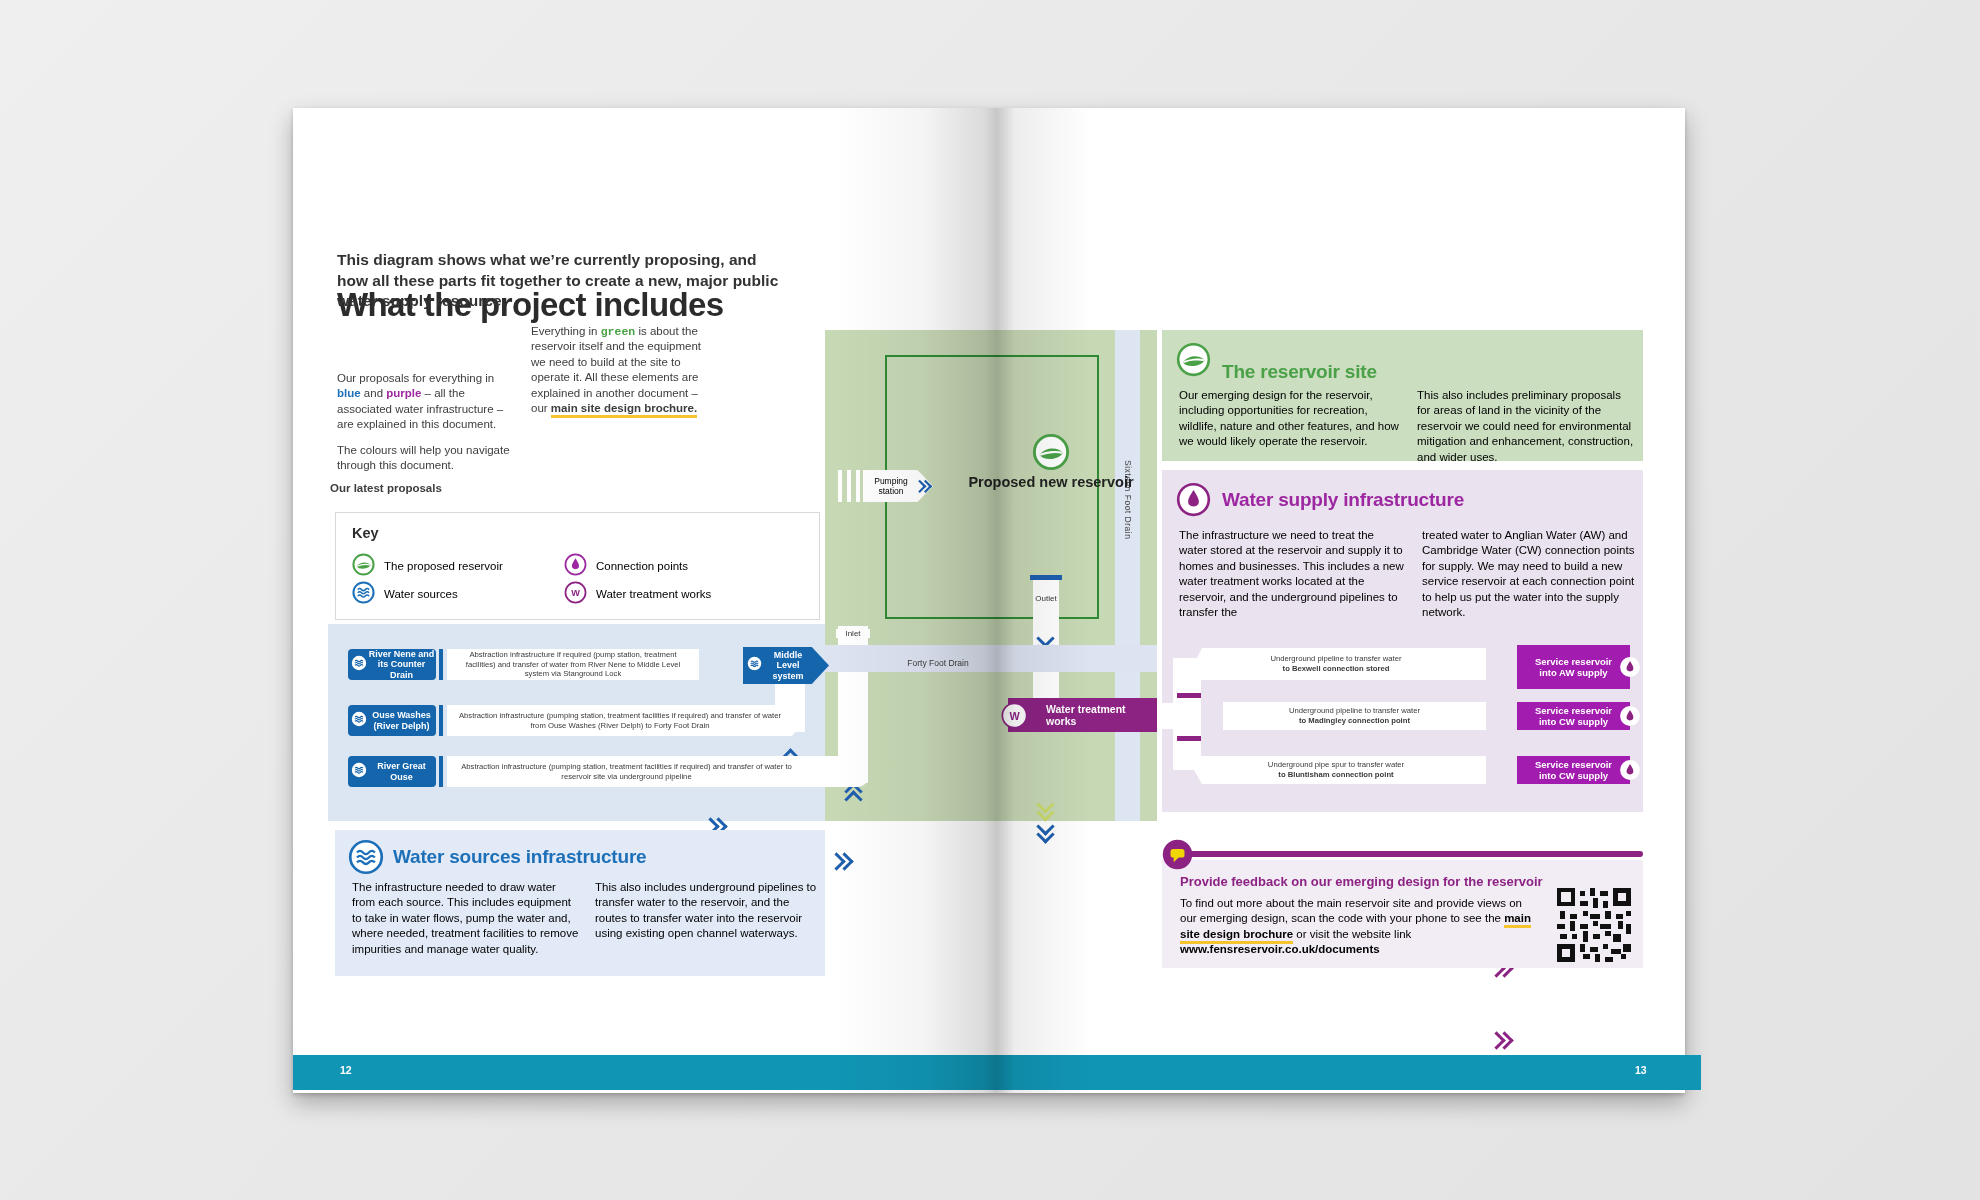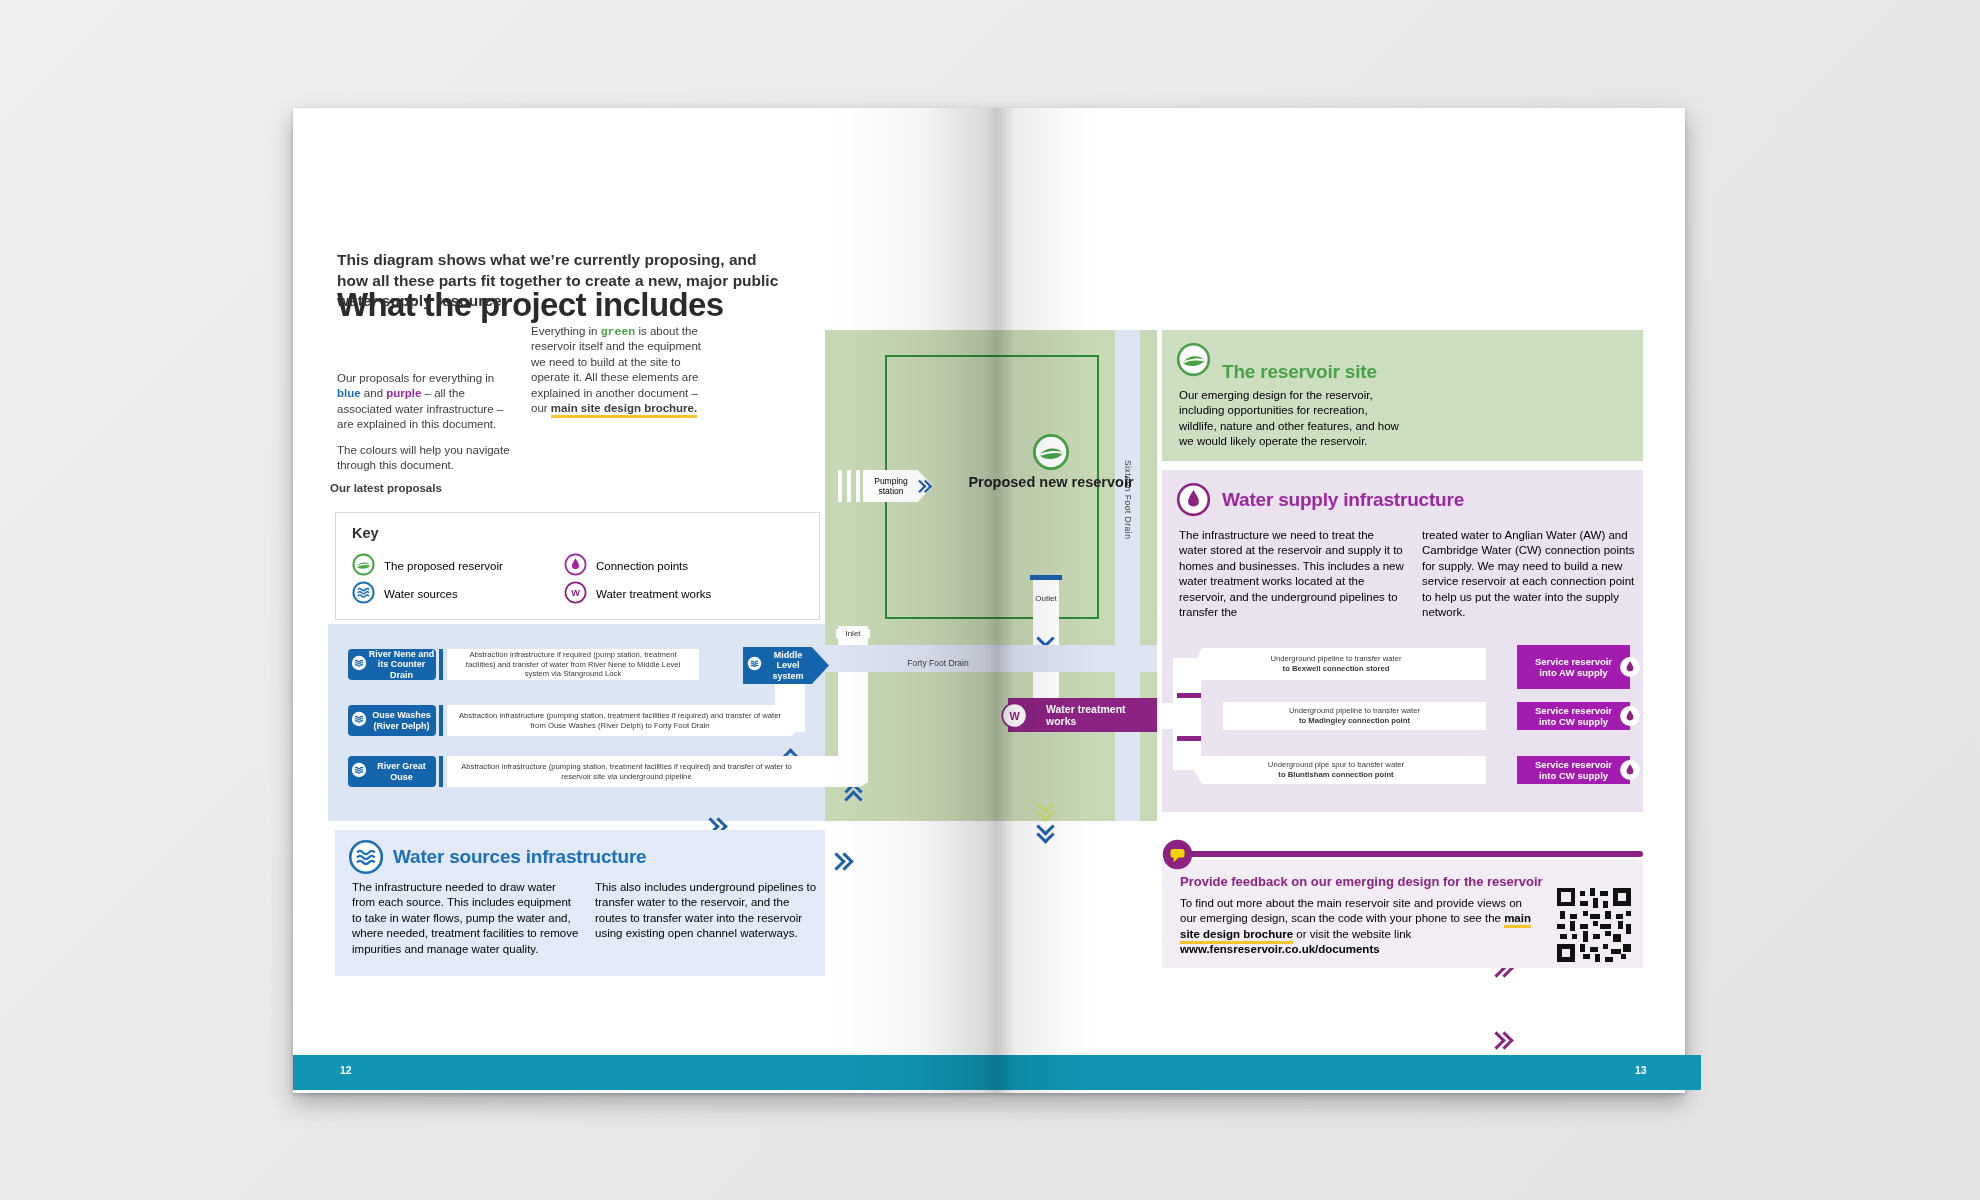--- a/index.html
+++ b/index.html
@@ -231,20 +231,21 @@
   <div class="p" style="left:869px;top:222px;width:481px;height:131px;background:#cbdec0;">
     <div class="p" style="left:14px;top:12px;">
       <svg width="35" height="35" viewBox="0 0 40 40">
           <circle cx="20" cy="20" r="17.5" fill="#fff" stroke="#4aa147" stroke-width="3"></circle>
           <path d="M8 23 C15 14 28 15 32.5 21 C29 28 12 30 8 23 Z" fill="#4aa147"></path>
           <path d="M8.5 23 C16 20 26 19 32 21" stroke="#fff" stroke-width="2.2" fill="none"></path>
         </svg>
     </div>
     <div class="p panel-title" style="left:60px;top:19px;color:#4aa147;margin-top:12px;">The reservoir site</div>
     <div class="p small" style="left:17px;top:58px;width:222px;">Our emerging design for the reservoir, including opportunities for recreation, wildlife, nature and other features, and how we would likely operate the reservoir.</div>
+    <div class="p small" style="left:255px;top:58px;width:218px;">This also includes preliminary proposals for areas of land in the vicinity of the reservoir we could need for environmental mitigation and enhancement, construction, and wider uses.</div>
   </div>
 
   <div class="p" style="left:869px;top:362px;width:481px;height:180px;background:#eae2ee;">
     <div class="p" style="left:14px;top:12px;">
       <svg width="35" height="35" viewBox="0 0 40 40">
           <circle cx="20" cy="20" r="17.5" fill="#fff" stroke="#8c2383" stroke-width="3"></circle>
           <path d="M20 9 C15.5 16.5 12.5 20.5 14.5 25.5 A7.2 7.2 0 0 0 25.5 25.5 C27.5 20.5 24.5 16.5 20 9 Z" fill="#8c2383"></path>
         </svg>
     </div>
     <div class="p panel-title" style="left:60px;top:19px;color:#9c27a0;">Water supply infrastructure</div>

